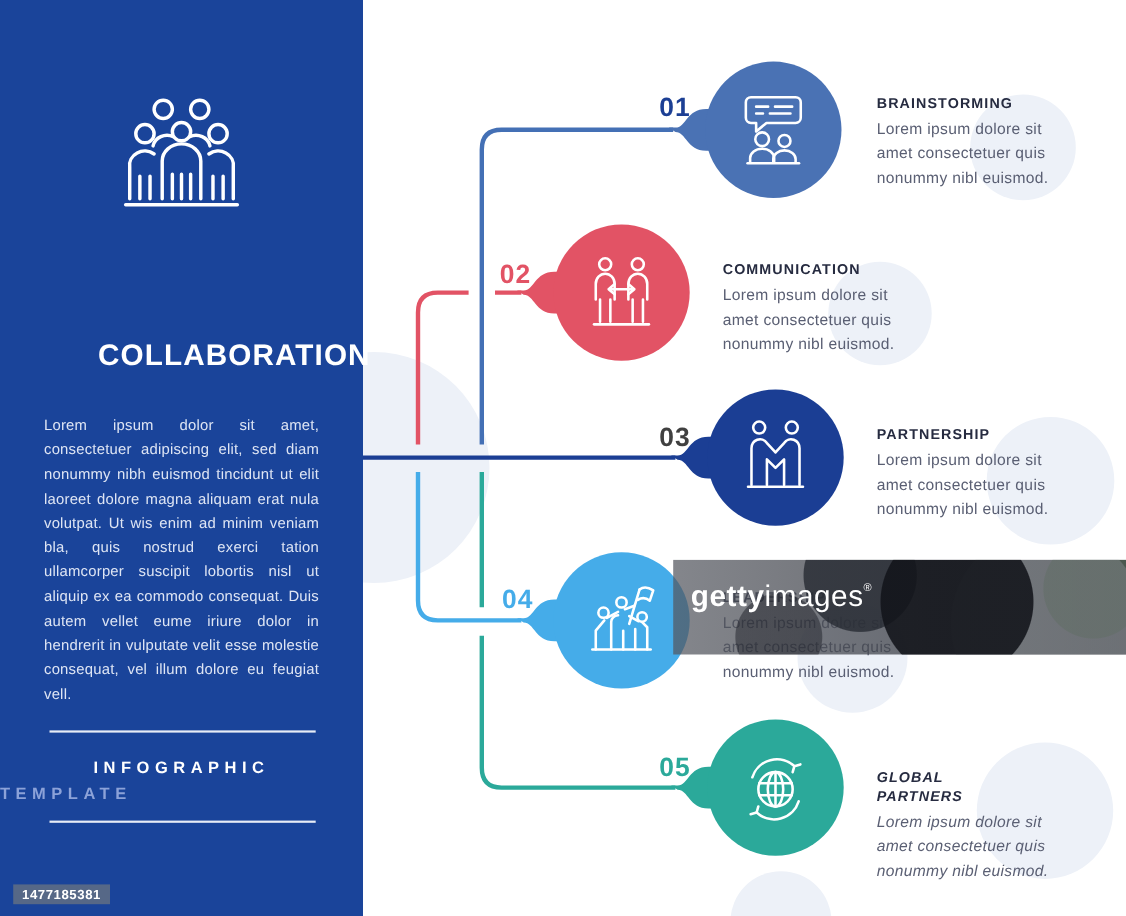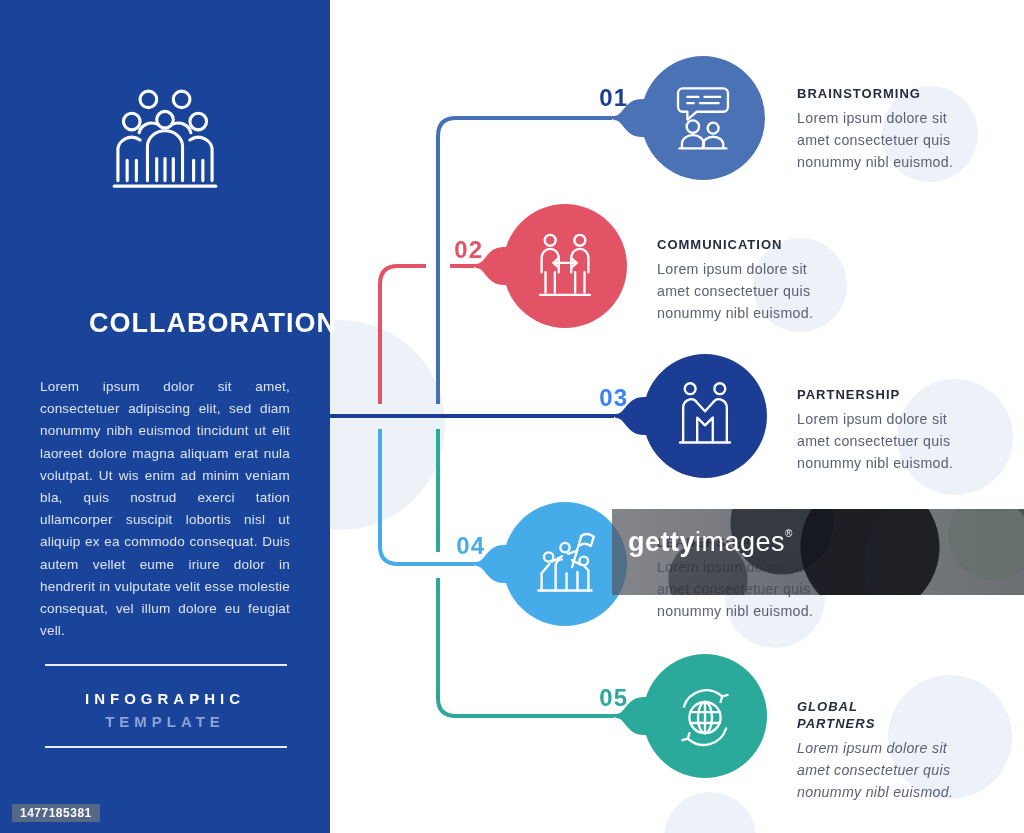--- a/index.html
+++ b/index.html
@@ -16,21 +16,21 @@
   .tb-body{margin-top:5px;font-size:14.2px;color:#5A5F73;line-height:22px;letter-spacing:0.3px;}
   .sidebar{position:absolute;left:0;top:0;width:330px;height:833px;background:#1A449A;z-index:4;}
   .sb-icon{position:absolute;left:105px;top:84px;width:120px;height:112px;}
   .sb-title{position:absolute;left:0;top:308px;width:330px;text-align:center;color:#FFFFFF;
             font-size:27px;font-weight:700;letter-spacing:1px;padding-left:48px;}
   .sb-para{position:absolute;left:40px;top:376px;width:250px;color:#DEE5F4;font-size:13.5px;
            line-height:22.2px;text-align:justify;letter-spacing:0.2px;}
   .sb-divider{position:absolute;left:45px;width:242px;height:2px;background:#F2F5FB;opacity:.95;}
   .sb-foot1{position:absolute;left:0;top:690px;width:330px;text-align:center;color:#FFFFFF;
             font-size:15px;font-weight:700;letter-spacing:5px;}
-  .sb-foot2{position:absolute;left:0;top:713px;width:330px;text-align:center;color:#8CA2D8;
+  .sb-foot2{position:absolute;left:0;top:713px;width:330px;text-align:left;color:#8CA2D8;
             font-size:15px;font-weight:700;letter-spacing:5px;}
   .watermark{position:absolute;left:612px;top:509px;width:412px;height:86px;z-index:6;
      background-image:
        radial-gradient(circle 70px at 258px 38px, rgba(18,20,26,.88) 0 69px, transparent 70px),
        radial-gradient(circle 52px at 170px 14px, rgba(40,44,52,.82) 0 51px, transparent 52px),
        radial-gradient(circle 88px at 340px 58px, rgba(125,130,134,.55) 0 87px, transparent 88px),
        radial-gradient(circle 46px at 382px 26px, rgba(66,86,66,.6) 0 45px, transparent 46px),
        radial-gradient(circle 40px at 96px 70px, rgba(30,32,40,.5) 0 39px, transparent 40px),
        linear-gradient(90deg, rgba(84,87,95,.72), rgba(52,55,62,.82));}
   .wm-brand{position:absolute;left:16px;top:18px;color:#fff;font-size:27px;font-weight:400;letter-spacing:0.5px;}
@@ -95,21 +95,21 @@
       <div class="textblock" style="left: 657px; top: 236px;">
         <div class="tb-head">
           <div>COMMUNICATION</div>
         </div>
         <div class="tb-body">
           <div>Lorem ipsum dolore sit</div>
           <div>amet consectetuer quis</div>
           <div>nonummy nibl euismod.</div>
         </div>
       </div>
-      <div class="stepnum" style="left: 582px; top: 384px; color: #3b82f6;">03</div>
+      <div class="stepnum" style="left: 582px; top: 384px; color: #404040;">03</div>
       <div class="bubble" style="left: 643px; top: 354px; background: rgb(27, 62, 148);">
         <svg viewBox="0 0 100 100">
           <use href="#sym-partnership"></use>
         </svg>
       </div>
       <div class="textblock" style="left: 797px; top: 386px;">
         <div class="tb-head">
           <div>PARTNERSHIP</div>
         </div>
         <div class="tb-body">

